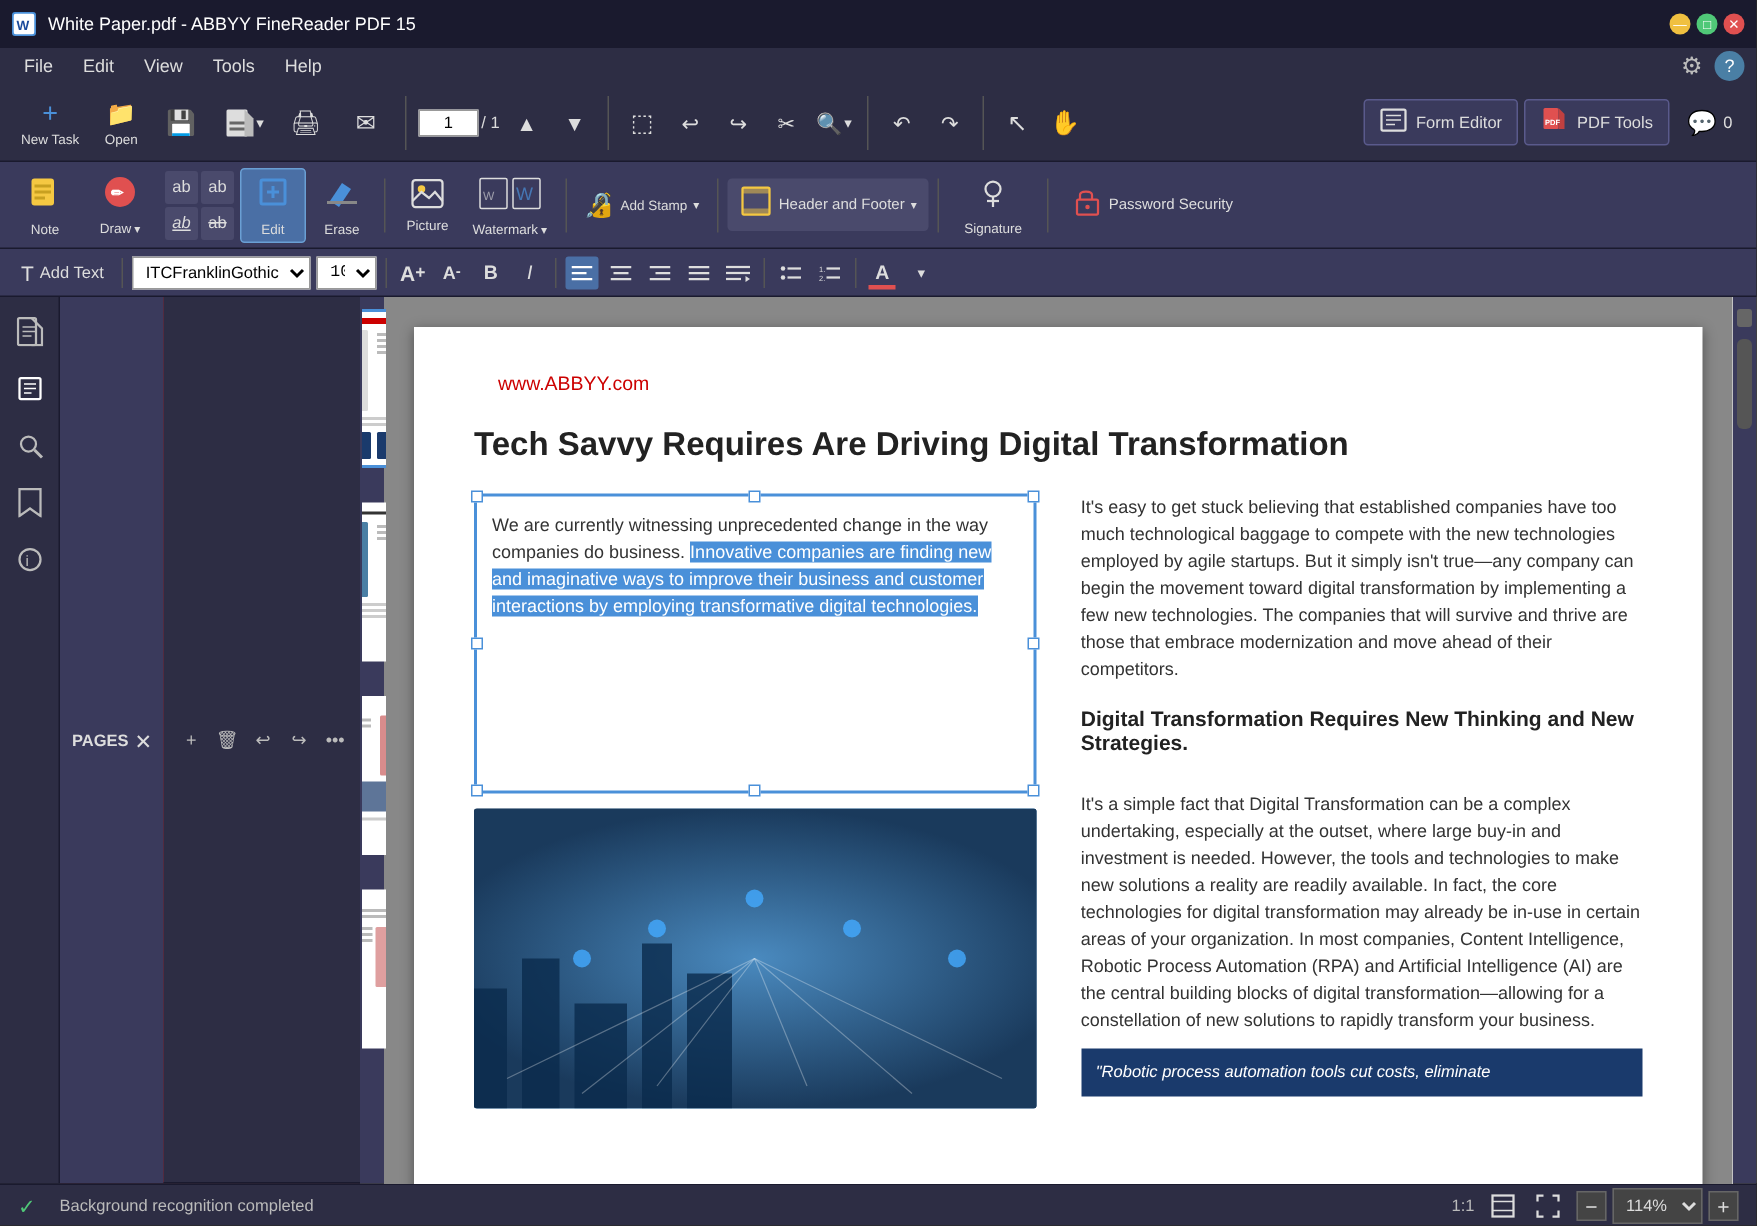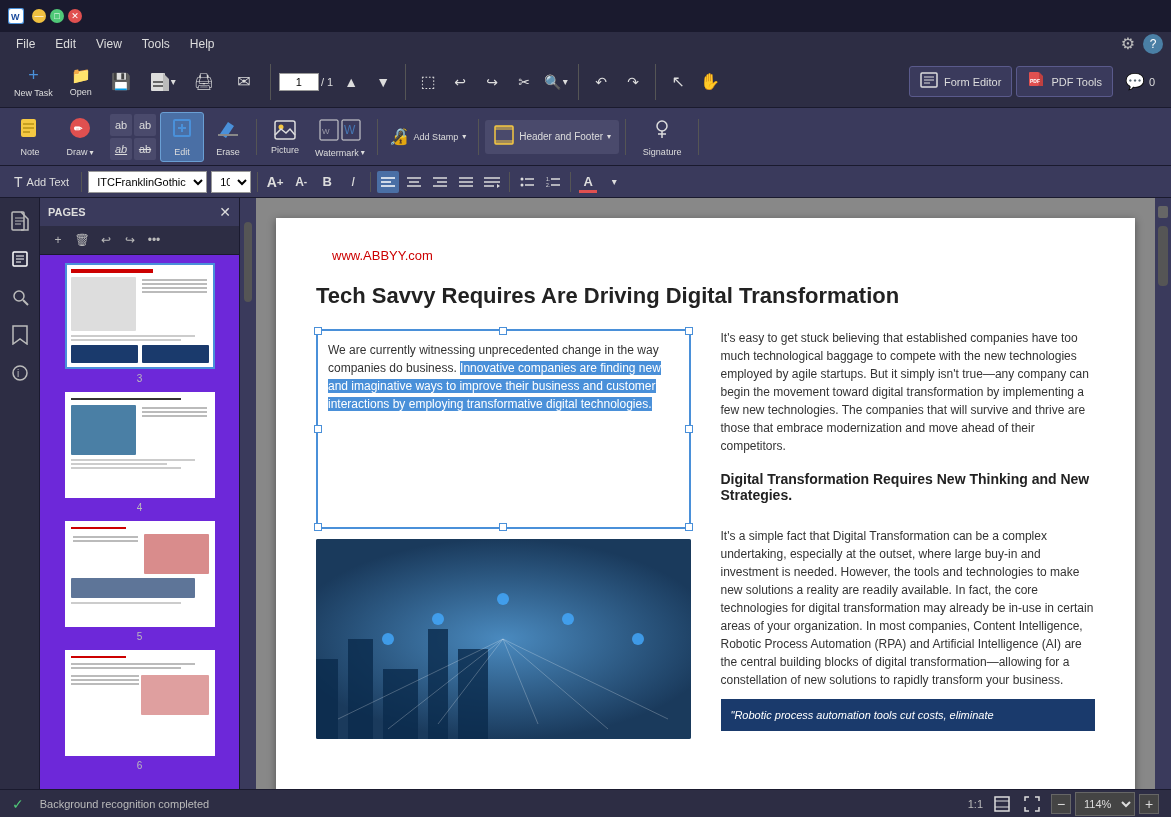--- a/index.html
+++ b/index.html
@@ -44,21 +44,21 @@
     .format-btn { display: flex; align-items: center; gap: 4px; padding: 2px 6px; cursor: pointer; color: #ddd; border-radius: 3px; font-size: 11px; }
     .format-select { background: #fff; border: 1px solid #999; padding: 2px 4px; font-size: 11px; height: 22px; }
     .format-icon-btn { width: 22px; height: 22px; display: flex; align-items: center; justify-content: center; cursor: pointer; color: #ddd; border-radius: 2px; font-size: 13px; }
     .format-icon-btn.active { background: #4a6fa5; }
     .format-separator { width: 1px; height: 20px; background: #555; margin: 0 2px; }
 
     
     .main-area { display: flex; flex: 1; overflow: hidden; }
 
     
-    .pages-panel { width: 200px; background: #6d28d9; display: flex; flex-direction: column; border-right: 1px solid #1a1a2e; }
+    .pages-panel { width: 200px; background: #b91c1c; display: flex; flex-direction: row; border-right: 1px solid #1a1a2e; }
     .pages-header { display: flex; align-items: center; padding: 6px 8px; background: #3a3a5c; gap: 4px; }
     .pages-close { color: #ddd; cursor: pointer; font-size: 14px; }
     .pages-toolbar { display: flex; align-items: center; padding: 4px 8px; gap: 4px; background: #2d2d44; border-bottom: 1px solid #1a1a2e; }
     .pages-tool { width: 20px; height: 20px; display: flex; align-items: center; justify-content: center; cursor: pointer; color: #bbb; border-radius: 2px; font-size: 12px; }
     .pages-list { flex: 1; overflow-y: auto; padding: 8px; display: flex; flex-direction: column; gap: 8px; }
     .page-thumb { cursor: pointer; display: flex; flex-direction: column; align-items: center; gap: 4px; }
     .page-thumb-img { width: 150px; height: 106px; background: white; border: 2px solid transparent; display: flex; align-items: center; justify-content: center; overflow: hidden; position: relative; }
     .page-thumb-img.active { border-color: #4a90d9; }
     .page-thumb-num { color: #bbb; font-size: 10px; }
     .thumb-content { width: 100%; height: 100%; padding: 4px; display: flex; flex-direction: column; gap: 2px; overflow: hidden; }
@@ -113,20 +113,21 @@
 </head>
 <body>
 
 <div class="titlebar">
   <div class="titlebar-icon">
     <svg width="14" height="14" viewBox="0 0 14 14">
         <rect width="14" height="14" fill="#fff" rx="2"></rect>
         <text x="2" y="11" fill="#1a4a9c" font-size="9" font-weight="bold">W</text>
       </svg>
   </div>
+  <span class="titlebar-title">White Paper.pdf - ABBYY FineReader PDF 15</span>
   <div class="titlebar-controls">
     <div class="titlebar-btn minimize">—</div>
     <div class="titlebar-btn maximize">□</div>
     <div class="titlebar-btn close">✕</div>
   </div>
 </div>
 
 <div class="menubar">
   <span class="menubar-item">File</span>
   <span class="menubar-item">Edit</span>
@@ -327,32 +328,42 @@
       <svg width="24" height="28" viewBox="0 0 24 28">
           <circle cx="12" cy="10" r="5" fill="none" stroke="#ddd" stroke-width="1.5"></circle>
           <line x1="12" y1="15" x2="12" y2="22" stroke="#ddd" stroke-width="1.5"></line>
           <line x1="8" y1="18" x2="16" y2="18" stroke="#ddd" stroke-width="1.5"></line>
         </svg>
     </span>
     <span style="font-size:9px; color:#ddd;">Signature</span>
   </div>
   <div class="toolbar-separator"></div>
 
+  <div class="password-btn">
+    <span style="color:#e05050; font-size:16px;">
+      <svg width="22" height="22" viewBox="0 0 22 22">
+          <rect x="5" y="10" width="14" height="10" fill="none" stroke="#e05050" stroke-width="1.5" rx="1"></rect>
+          <path d="M7 10 V7 C7 4 15 4 15 7 V10" fill="none" stroke="#e05050" stroke-width="1.5"></path>
+          <circle cx="12" cy="15" r="1.5" fill="#e05050"></circle>
+        </svg>
+    </span>
+    <span style="font-size:10px; color:#ddd;">Password Security</span>
+  </div>
 </div>
 
 <div class="toolbar-format">
   <div class="format-btn">
     <span style="font-size:14px;">T</span>
     <span>Add Text</span>
   </div>
   <div class="format-separator"></div>
   <select class="format-select">
     <option>ITCFranklinGothic</option>
   </select>
-  <select class="format-select" style="width:40px;">
+  <select class="format-select" style="width:40px;font-family:Liberation Mono, monospace;">
     <option>10</option>
   </select>
   <div class="format-separator"></div>
   <div class="format-icon-btn" style="font-size:14px; font-weight:bold; color:#ddd;">A<sup>+</sup></div>
   <div class="format-icon-btn" style="font-size:12px; font-weight:bold; color:#ddd;">A<sup>-</sup></div>
   <div class="format-icon-btn" style="font-weight:bold; color:#ddd;">B</div>
   <div class="format-icon-btn" style="font-style:italic; color:#ddd;">I</div>
   <div class="format-separator"></div>
   <div class="format-icon-btn active">
     <svg width="14" height="12" viewBox="0 0 14 12">

